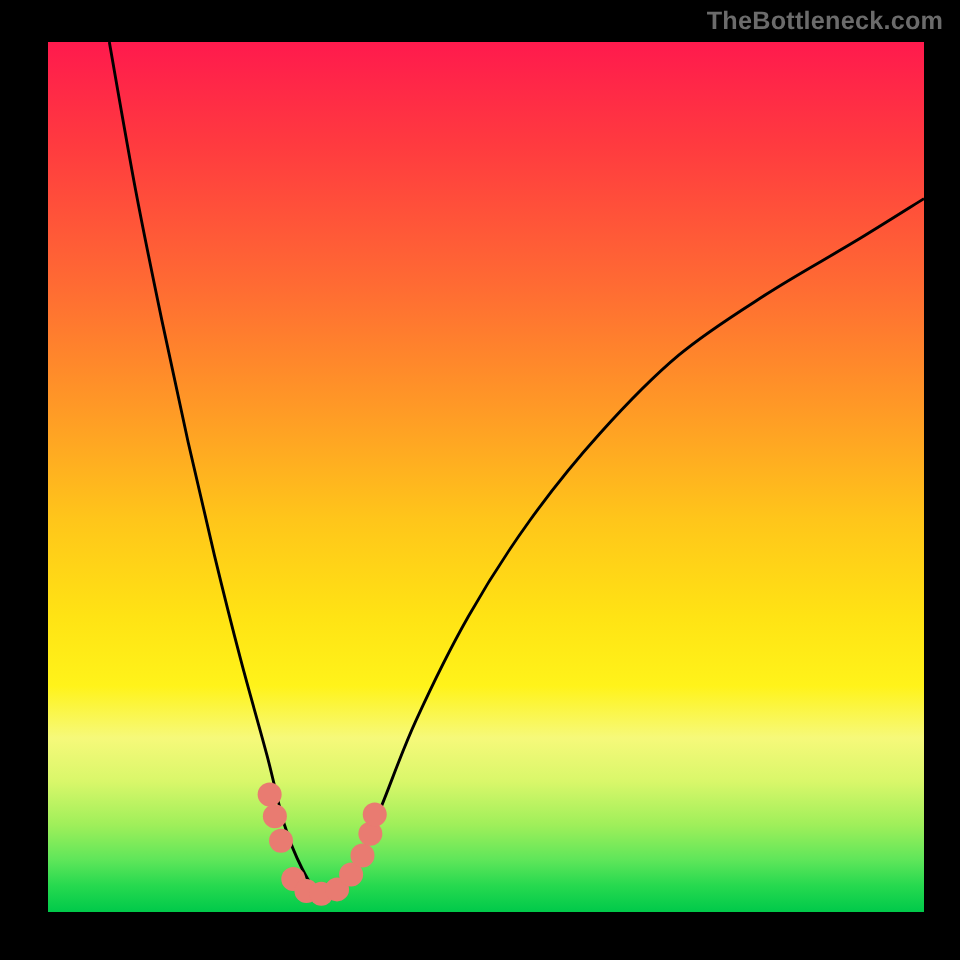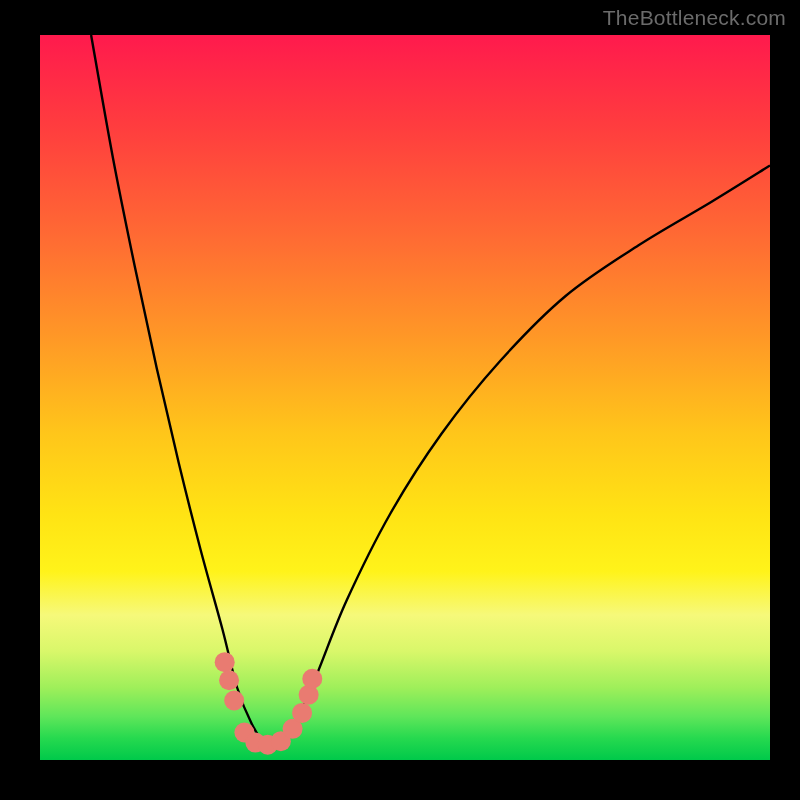--- a/index.html
+++ b/index.html
@@ -16,21 +16,21 @@
     width: 800px;
     height: 800px;
     background: #000;
   }
   .watermark {
     position: absolute;
     top: 6px;
     right: 14px;
     color: #6b6b6b;
     font-size: 21px;
-    font-weight: 400;
+    font-weight: 700;
     letter-spacing: 0.2px;
     z-index: 10;
   }
   .plot-area {
     position: absolute;
     left: 40px;
     top: 35px;
     width: 730px;
     height: 725px;
     

